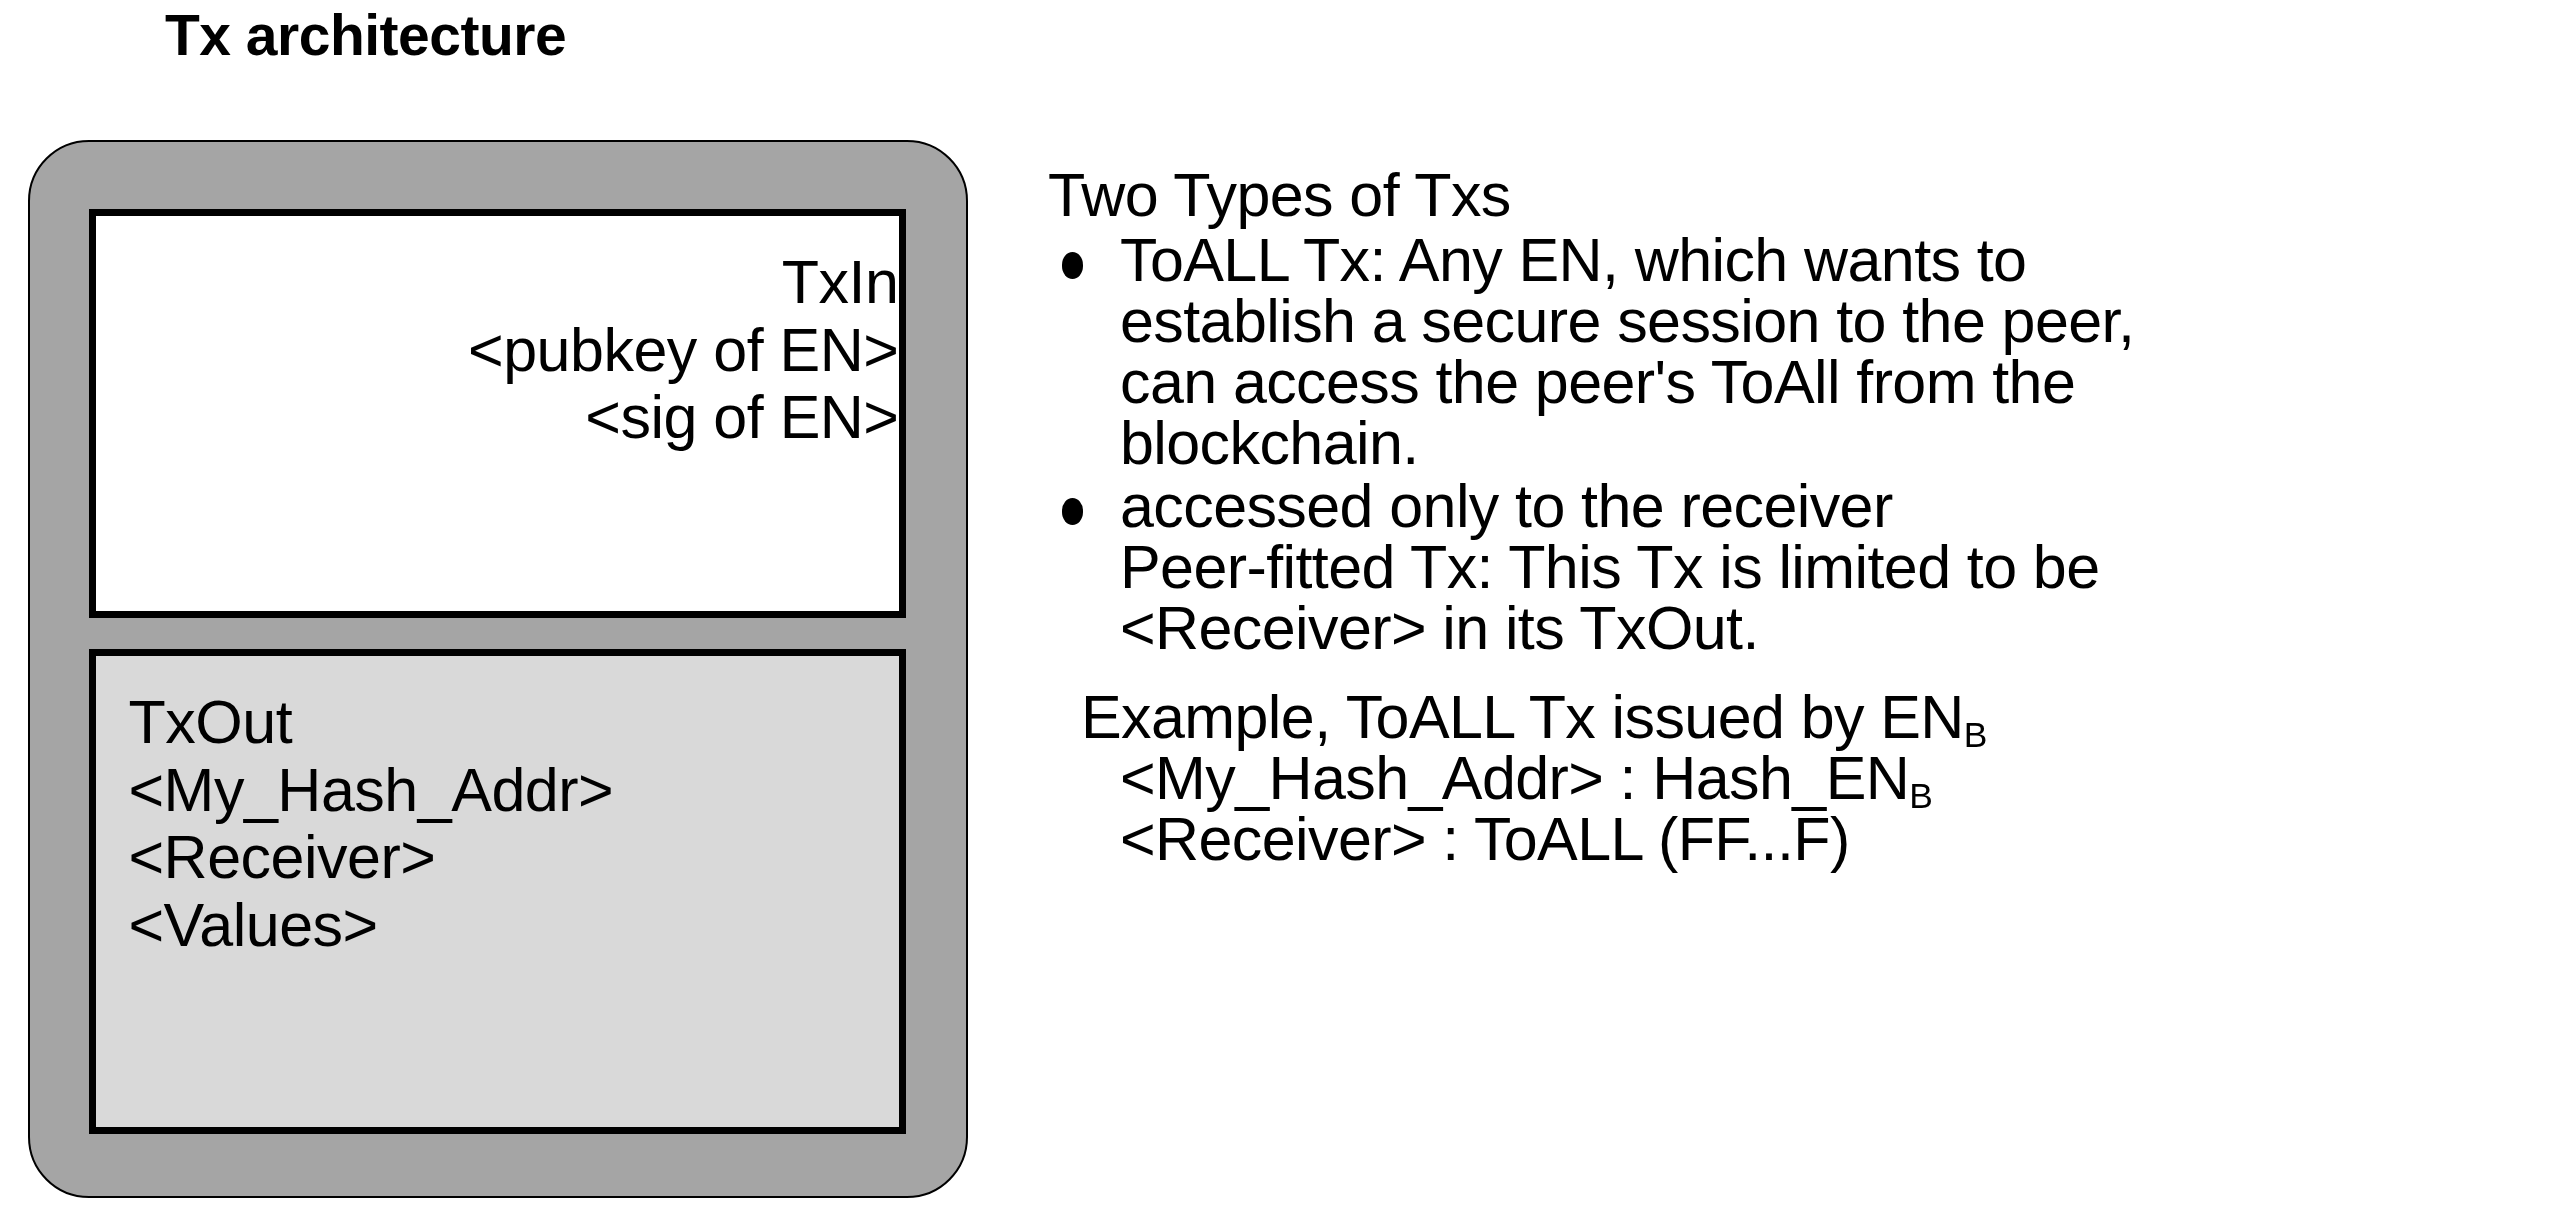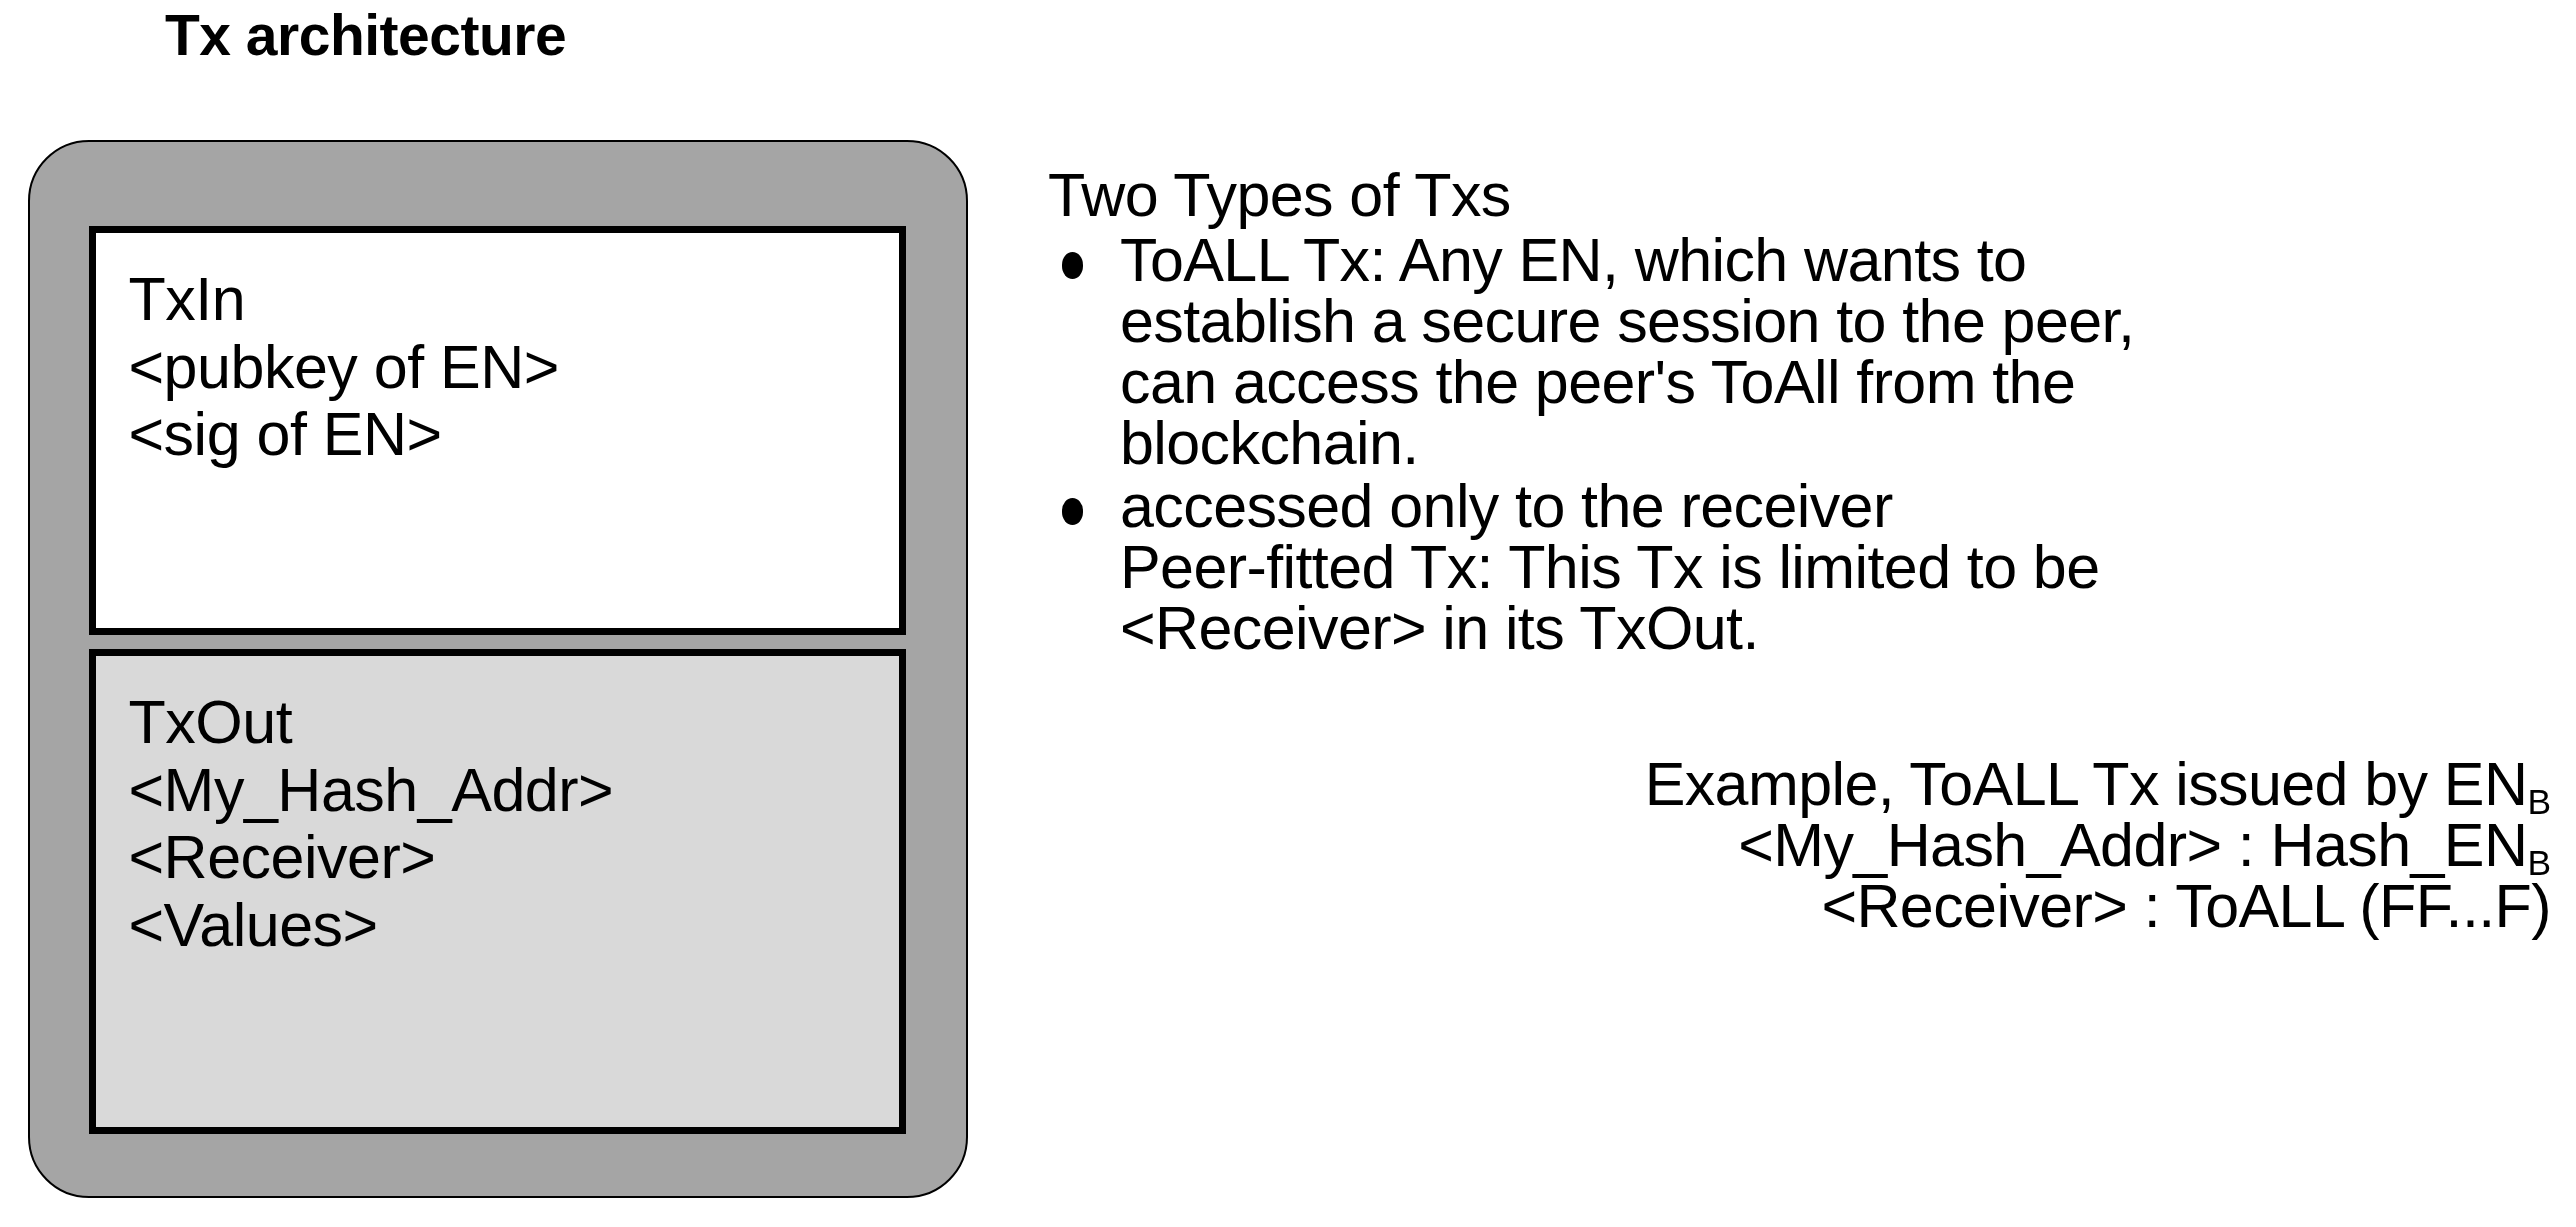--- a/index.html
+++ b/index.html
@@ -50,24 +50,25 @@
     border-radius: 61px;
   }
   .tx-section {
     position: absolute;
     box-sizing: border-box;
     border: 7.9px solid #000000;
     padding: 35px 0 0 33px;
   }
   #txin-box {
     left: 61px;
-    top: 86px;
+    top: 69px;
     width: 817px;
     height: 409px;
     background: #ffffff;
+    text-align: right;
   }
   #txout-box {
     left: 61px;
     top: 509px;
     width: 817px;
     height: 485px;
     background: #d9d9d9;
   }
   .tx-line {
     font-size: 61px;
@@ -114,22 +115,21 @@
     background: #000000;
     border-radius: 50%;
   }
   .bullet-line {
     font-size: 61px;
     line-height: 1.0;
     letter-spacing: -0.6px;
     white-space: nowrap;
   }
   #example-block {
-    margin-top: 95px;
-    text-align: right;
+    margin-top: 28px;
   }
   #example-block .para { margin-left: 41px; }
   #example-block .indent { margin-left: 80px; }
   sub {
     font-size: 0.58em;
     vertical-align: baseline;
     position: relative;
     top: 0.26em;
     letter-spacing: 0;
   }

